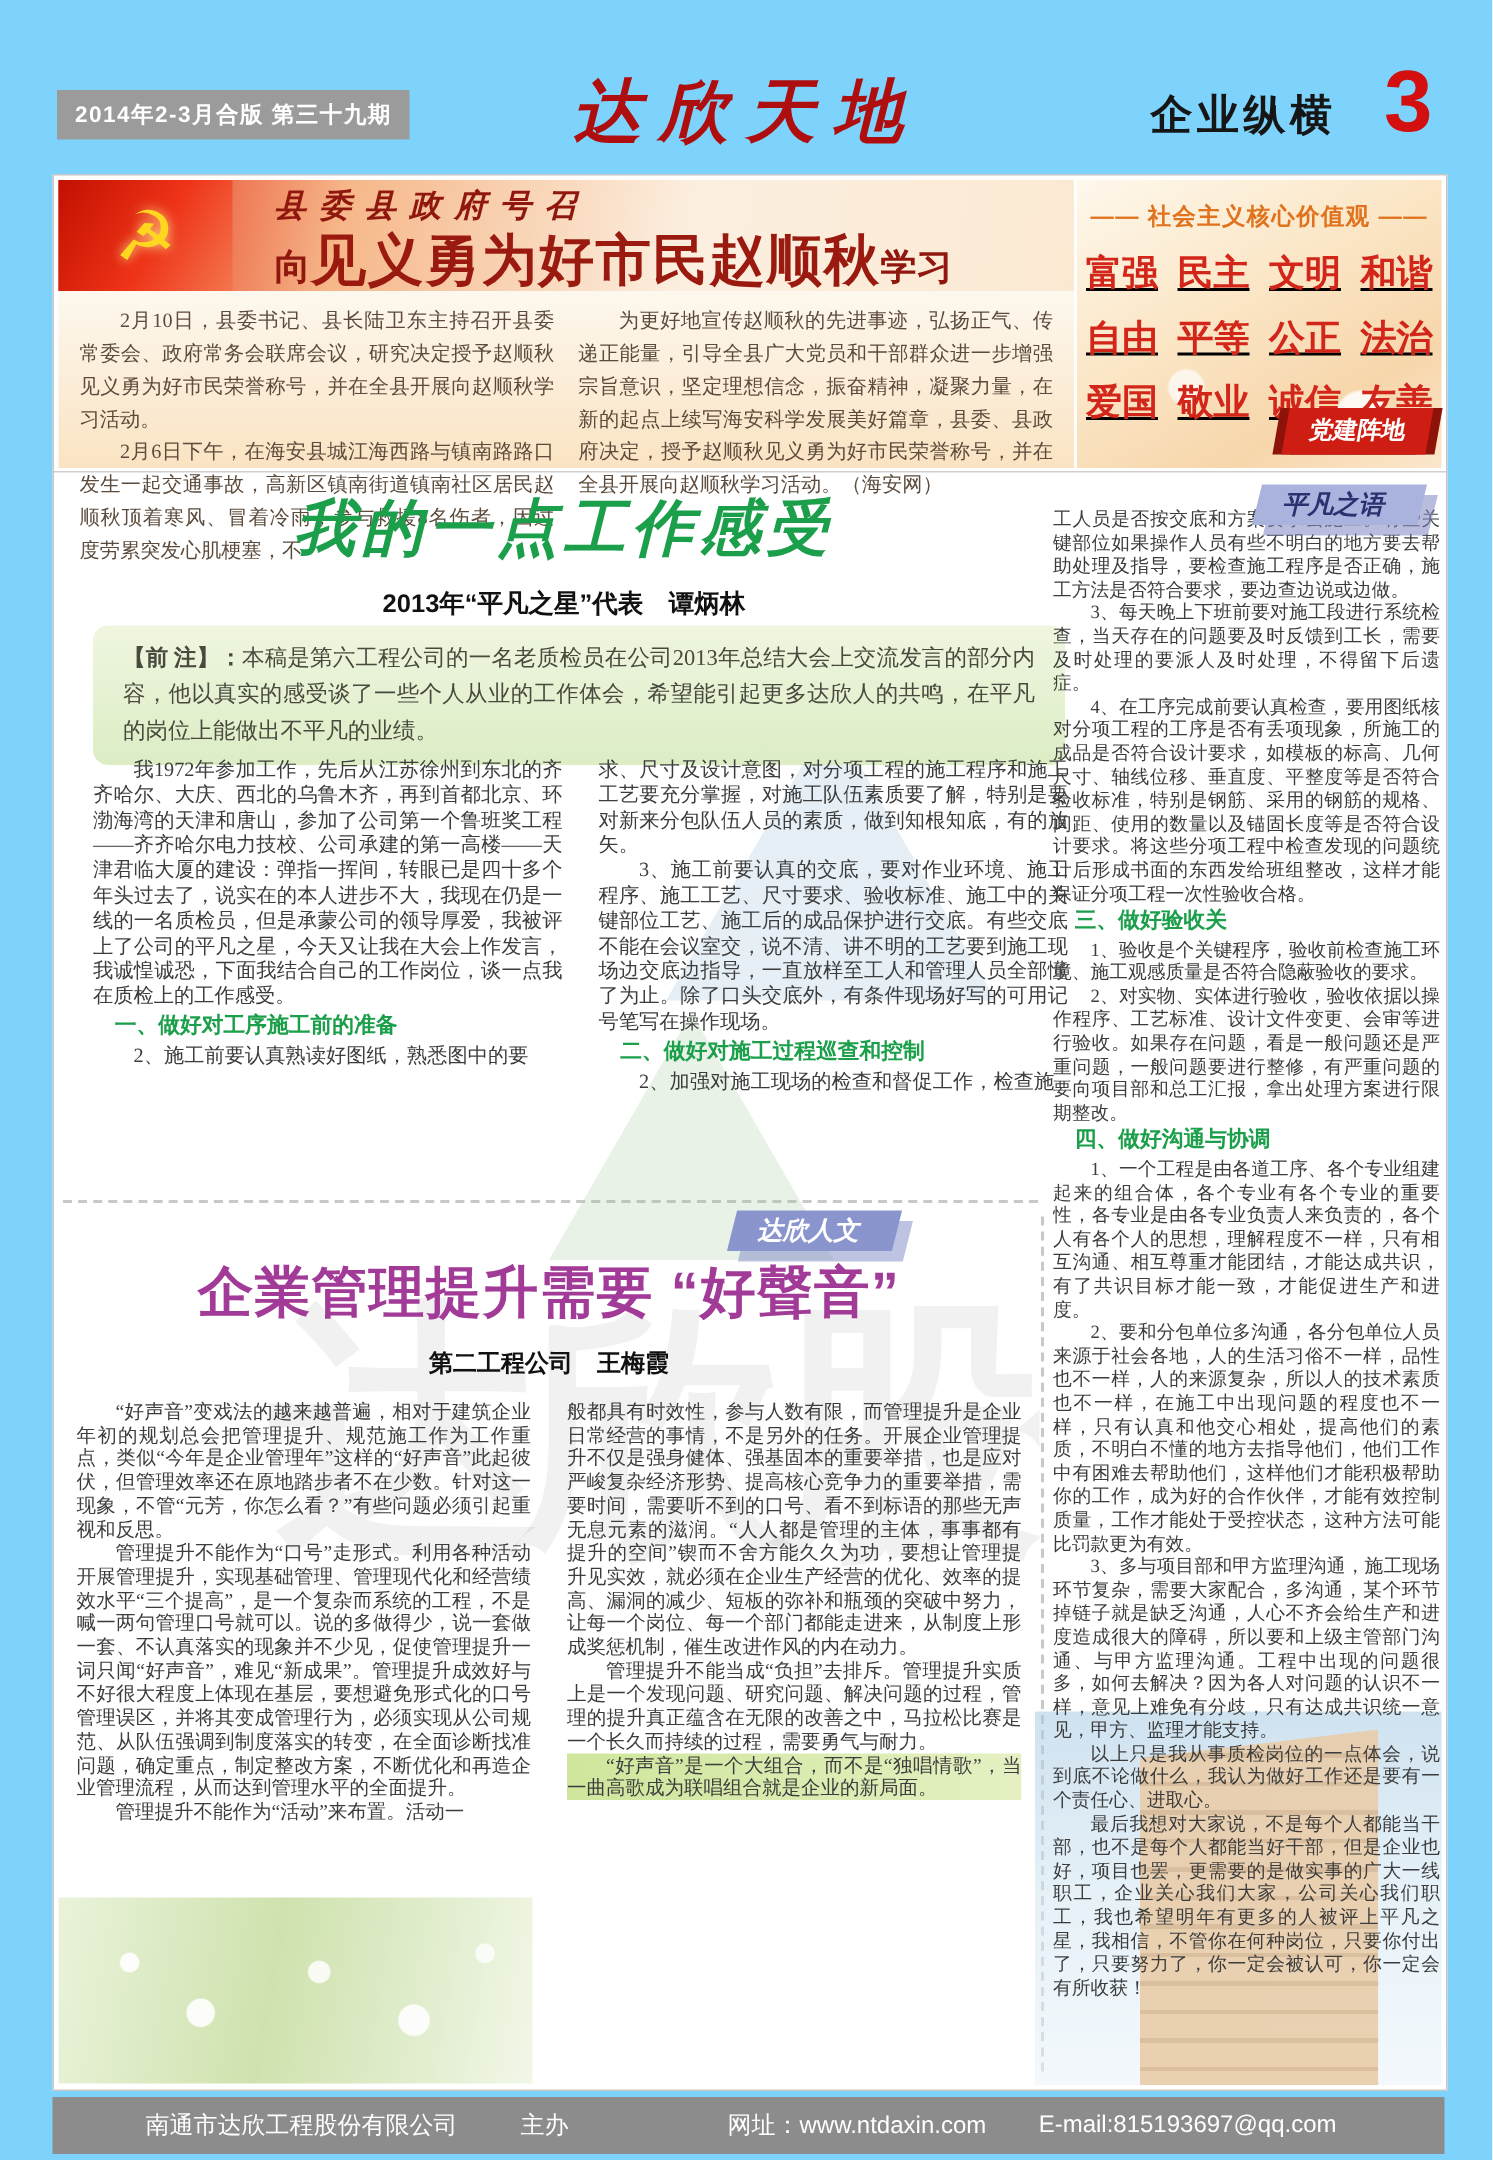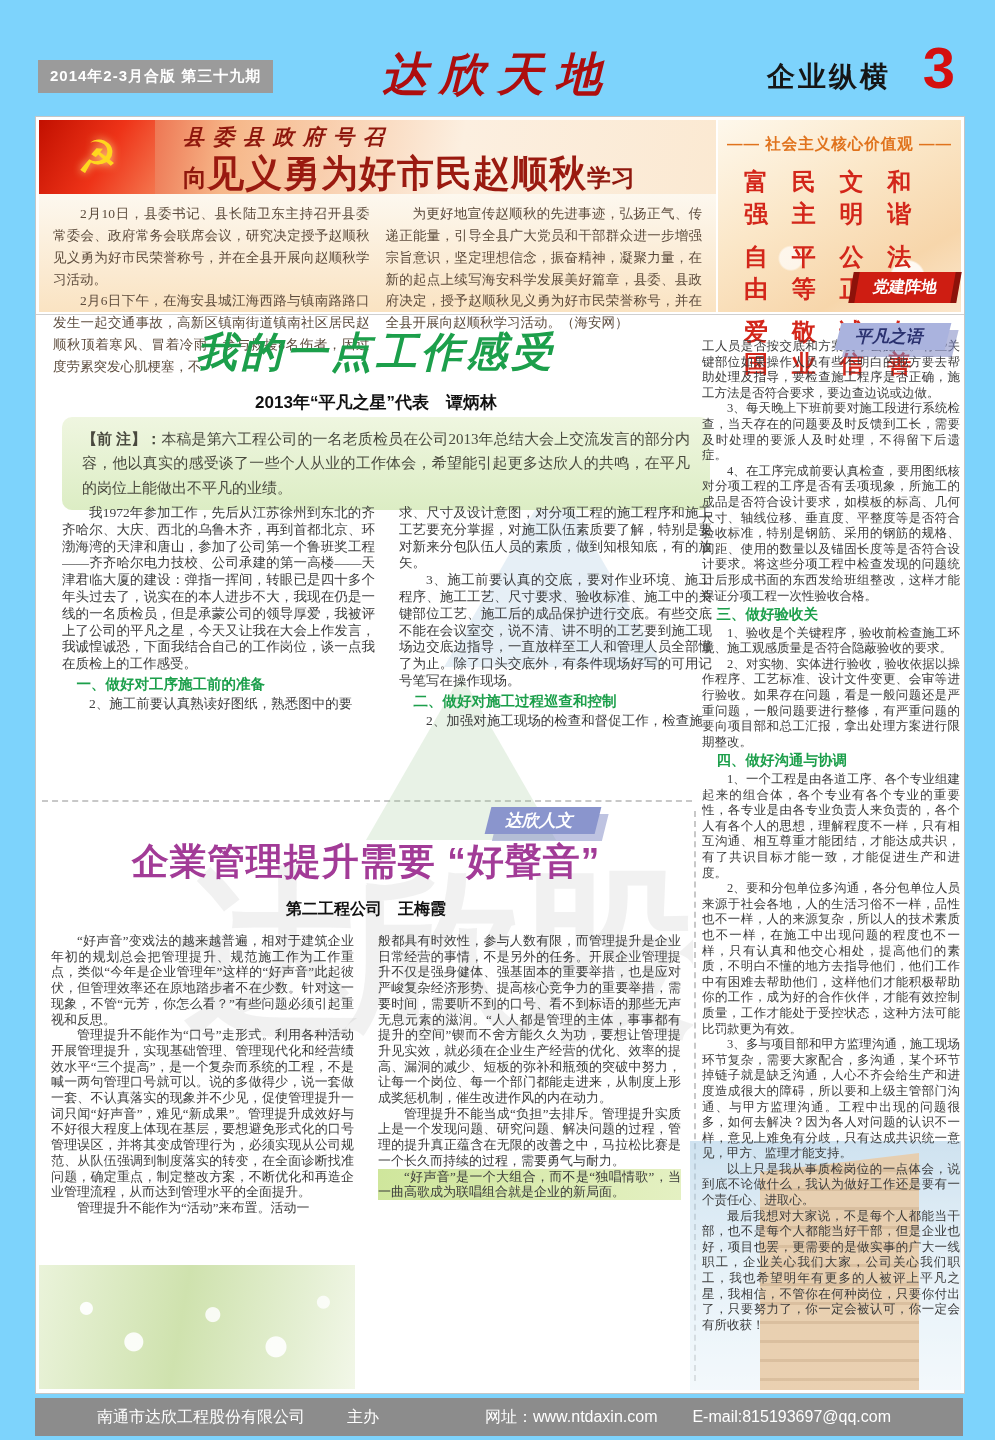--- a/index.html
+++ b/index.html
@@ -40,21 +40,21 @@
   .news p.cont{text-indent:0;}
   
   .values{position:absolute;left:682px;top:3px;width:243px;height:192px;
       background:
         radial-gradient(circle at 78% 82%,rgba(255,255,255,.85) 0 16px,rgba(255,255,255,0) 18px),
         radial-gradient(circle at 30% 72%,rgba(255,255,255,.7) 0 11px,rgba(255,255,255,0) 13px),
         radial-gradient(circle at 60% 90%,rgba(255,255,255,.7) 0 9px,rgba(255,255,255,0) 11px),
         linear-gradient(150deg,#fef8ec 0%,#fbe7c8 40%,#f7d6ab 75%,#fbe7cd 100%);}
   .values-title{margin-top:14px;text-align:center;color:#e0731d;font-weight:bold;font-size:15.5px;
       font-family:"Liberation Sans",sans-serif;letter-spacing:1px;}
-  .values-rows{margin:6px 26px 0;}
+  .values-rows{margin:6px 6px 0;text-decoration:underline;}
   .vrow{display:flex;justify-content:space-between;margin-top:11px;}
   .vrow span{color:#d3261a;font-weight:900;font-size:24px;font-family:"Liberation Sans",sans-serif;}
   .tag-dj{position:absolute;right:8px;bottom:9px;background:#ce1d12;color:#fff;
       font-family:"Liberation Sans",sans-serif;font-weight:bold;font-size:16px;
       padding:5px 16px;transform:skewX(-10deg);box-shadow:-6px 0 0 #8d120a,6px 0 0 #8d120a;}
   .hrule{position:absolute;left:0;top:197px;width:100%;height:1px;background:#cfcfcf;}
   
   .ribbon{position:absolute;height:27px;line-height:27px;padding:0 24px 0 18px;
       font-family:"Liberation Sans",sans-serif;font-weight:bold;font-size:17px;
       transform:skewX(-14deg);z-index:3;}

